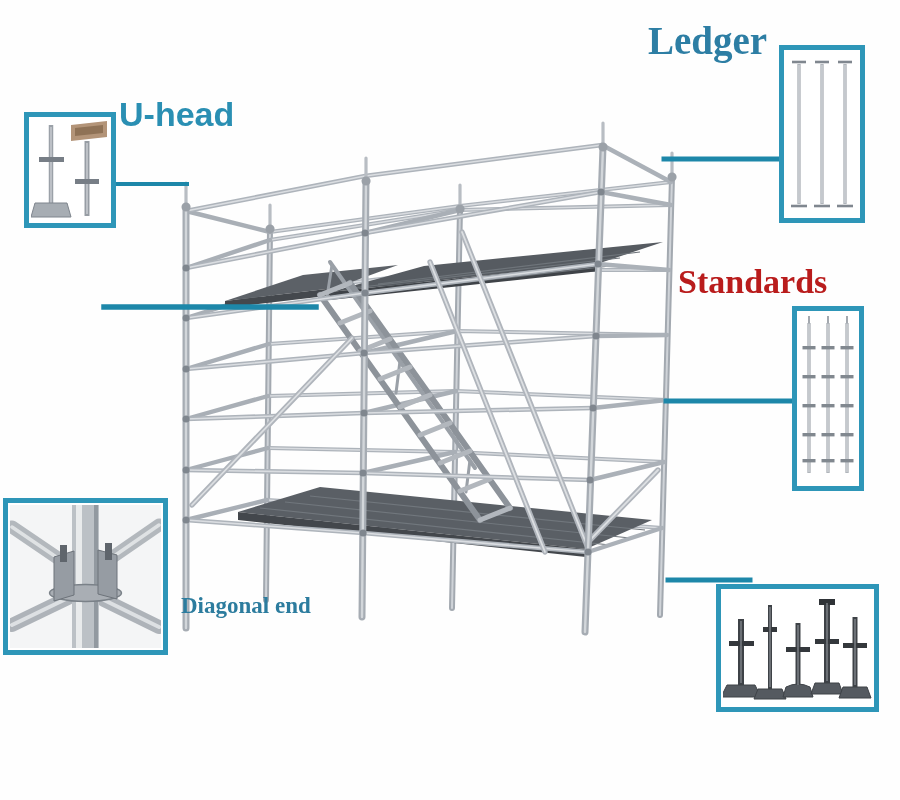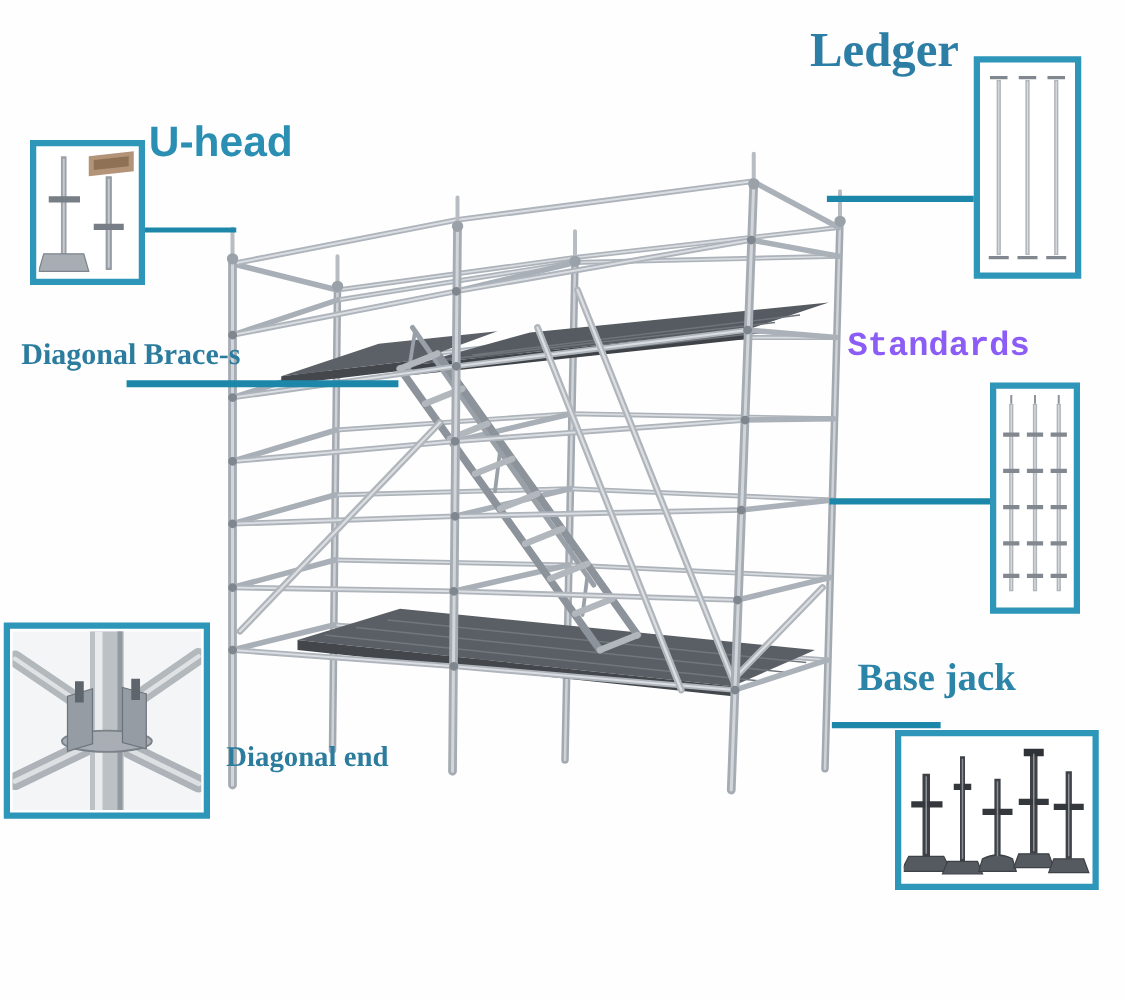--- a/index.html
+++ b/index.html
@@ -5,21 +5,21 @@
   html,body{margin:0;padding:0;}
   #stage{position:relative;width:900px;height:800px;background:#fefefe;overflow:hidden;
          font-family:"Liberation Serif",serif;}
   #scaffold-svg{position:absolute;left:0;top:0;}
   .label{position:absolute;color:#2c7c9e;font-weight:bold;white-space:nowrap;
          font-family:"Liberation Serif",serif;}
   #ledger-label{left:648px;top:18px;font-size:39px;color:#2d7ea4;}
   #uhead-label{left:119px;top:95px;font-size:34px;color:#2a8fb3;
                font-family:"Liberation Sans",sans-serif;font-weight:600;}
   #brace-label{left:17px;top:271px;font-size:24px;}
-  #standards-label{left:678px;top:263px;font-size:27px;color:#8b5cf6;font-family:Liberation Mono, monospace;}
+  #standards-label{left:678px;top:263px;font-size:34px;color:#b91c1c;}
   #basejack-label{left:686px;top:524px;font-size:31px;color:#2b85a8;}
   #node-caption{left:181px;top:590px;font-size:23px;line-height:31px;text-align:right;}
   .photo-box{position:absolute;border:5px solid #2e96b8;background:#ffffff;
              box-sizing:border-box;padding:2px;}
   #uhead-box{left:24px;top:112px;width:92px;height:116px;}
   #ledger-box{left:779px;top:45px;width:86px;height:178px;}
   #standards-box{left:792px;top:306px;width:72px;height:185px;}
   #basejack-box{left:716px;top:584px;width:163px;height:128px;}
   #node-box{left:3px;top:498px;width:165px;height:157px;}
   .photo-box svg{display:block;width:100%;height:100%;}
@@ -93,23 +93,21 @@
       <path d="M114,184 H187" stroke-width="4"></path>
       <path d="M664,159 H780" stroke-width="5"></path>
       <path d="M104,307 H316" stroke-width="5.5"></path>
       <path d="M666,401 H793" stroke-width="5"></path>
       <path d="M668,580 H750" stroke-width="5"></path>
     </g>
   </svg>
 
   <div class="label" id="uhead-label">U-head</div>
   <div class="label" id="ledger-label">Ledger</div>
-  <div class="label" id="brace-label">Diagonal Brace-s</div>
   <div class="label" id="standards-label">Standards</div>
-  <div class="label" id="basejack-label">Base jack</div>
   <div class="label" id="node-caption">
     <div>Diagonal end</div>
   </div>
 
   <div class="photo-box" id="uhead-box">
     <svg viewBox="0 0 78 102">
       <line x1="20" y1="6" x2="20" y2="88" stroke="#9ba1a8" stroke-width="4.5"></line>
       <line x1="20" y1="8" x2="20" y2="86" stroke="#c7cbd0" stroke-width="1.5"></line>
       <rect x="8" y="38" width="25" height="5" fill="#777e86"></rect>
       <polygon points="4,84 36,84 40,98 0,98" fill="#a7adb3" stroke="#7e858d" stroke-width="1"></polygon>

